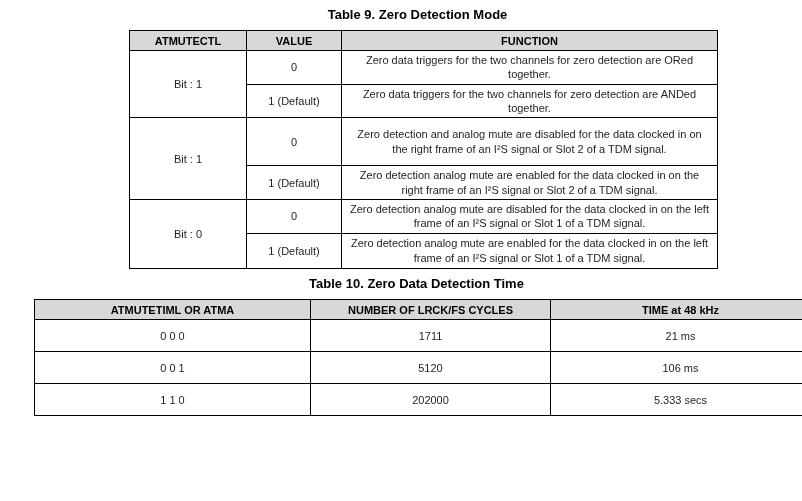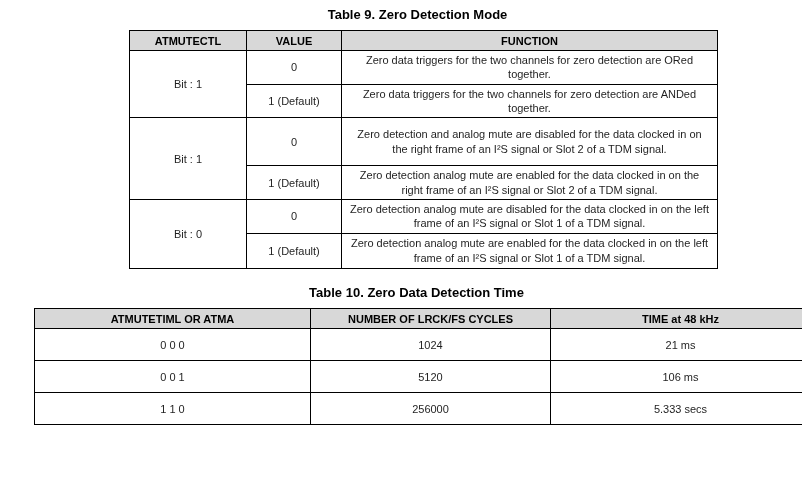--- a/index.html
+++ b/index.html
@@ -9,21 +9,21 @@
     width: 802px;
     height: 501px;
     background: #ffffff;
     font-family: "Liberation Sans", sans-serif;
     color: #1f1f1f;
     position: relative;
     overflow: hidden;
   }
   .tbl-wrap { position: absolute; padding-left: 11px; }
   .t9-wrap  { left: 118px; top: 7px;  width: 588px; }
-  .t10-wrap { left: 23px;  top: 285px; width: 776px; }
+  .t10-wrap { left: 23px;  top: 276px; width: 776px; }
   .tbl-title {
     text-align: center;
     font-weight: bold;
     font-size: 13px;
     color: #000000;
     margin: 0 0 7px 0;
     line-height: 16px;
   }
   table {
     border-collapse: collapse;
@@ -114,28 +114,28 @@
     <thead>
       <tr>
         <th>ATMUTETIML OR ATMA</th>
         <th>NUMBER OF LRCK/FS CYCLES</th>
         <th>TIME at 48 kHz</th>
       </tr>
     </thead>
     <tbody>
       <tr>
         <td class="center">0 0 0</td>
-        <td class="center">1024</td>
+        <td class="center">1711</td>
         <td class="center">21 ms</td>
       </tr>
       <tr>
         <td class="center">0 0 1</td>
         <td class="center">5120</td>
         <td class="center">106 ms</td>
       </tr>
       <tr>
         <td class="center">1 1 0</td>
-        <td class="center">256000</td>
+        <td class="center">202000</td>
         <td class="center">5.333 secs</td>
       </tr>
     </tbody>
   </table>
 </div>
 
 </body></html>

